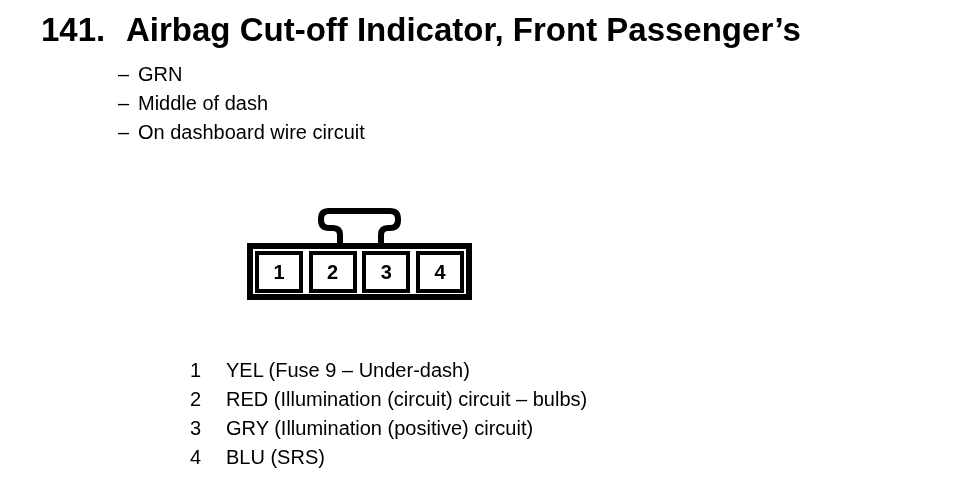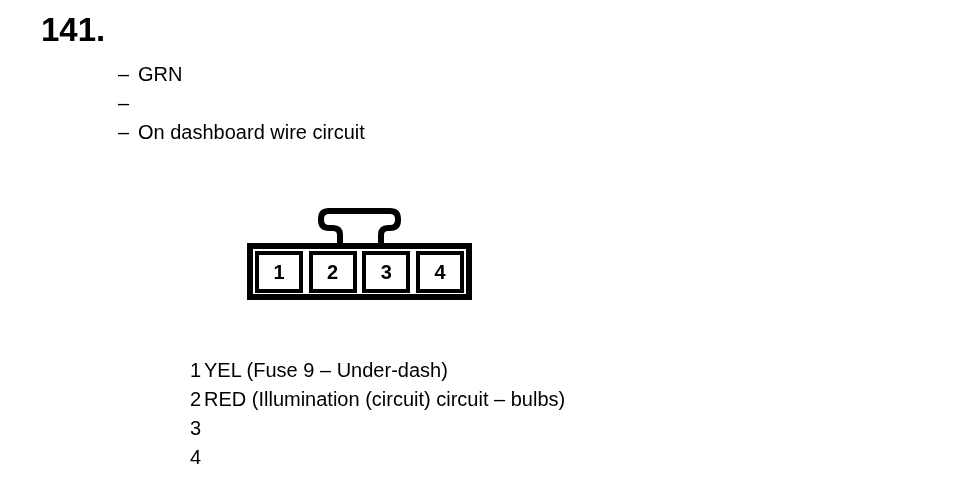--- a/index.html
+++ b/index.html
@@ -99,39 +99,41 @@
   .pin-row {
     display: flex;
     white-space: nowrap;
   }
   .pin-num {
     width: 13px;
     flex-shrink: 0;
     text-align: left;
   }
   .pin-desc {
-    margin-left: 1px;
+    margin-left: 23px;
   }
 </style>
 </head>
 <body>
 
 <div class="page">
 
   <div class="title-row">
     <span class="title-num">141.</span>
+    <span class="title-text">Airbag Cut-off Indicator, Front Passenger’s</span>
   </div>
 
   <div class="attr-list">
     <div class="attr-item">
       <span class="attr-marker">–</span>
       <span>GRN</span>
     </div>
     <div class="attr-item">
       <span class="attr-marker">–</span>
+      <span>Middle of dash</span>
     </div>
     <div class="attr-item">
       <span class="attr-marker">–</span>
       <span>On dashboard wire circuit</span>
     </div>
   </div>
 
   <svg class="latch-svg" viewBox="0 0 106 46" xmlns="http://www.w3.org/2000/svg">
     <path d="M 32 46
              L 32 31
@@ -168,19 +170,21 @@
     <div class="pin-row">
       <span class="pin-num">1</span>
       <span class="pin-desc">YEL (Fuse 9 – Under-dash)</span>
     </div>
     <div class="pin-row">
       <span class="pin-num">2</span>
       <span class="pin-desc">RED (Illumination (circuit) circuit – bulbs)</span>
     </div>
     <div class="pin-row">
       <span class="pin-num">3</span>
+      <span class="pin-desc">GRY (Illumination (positive) circuit)</span>
     </div>
     <div class="pin-row">
       <span class="pin-num">4</span>
+      <span class="pin-desc">BLU (SRS)</span>
     </div>
   </div>
 
 </div>
 
 </body></html>

